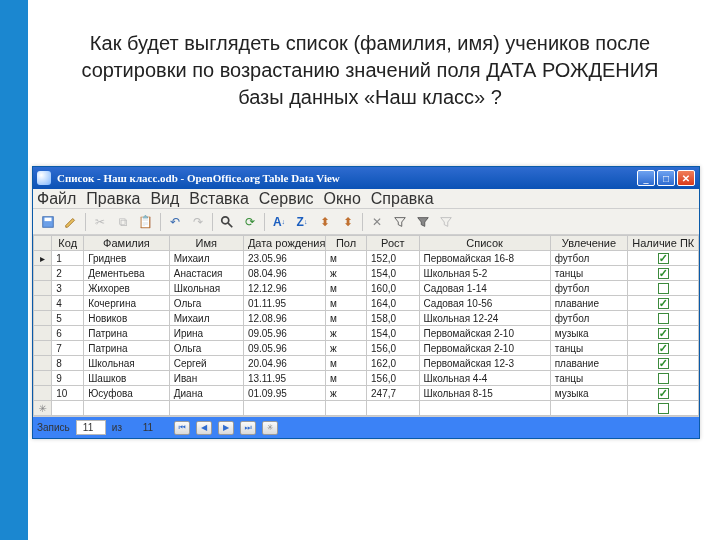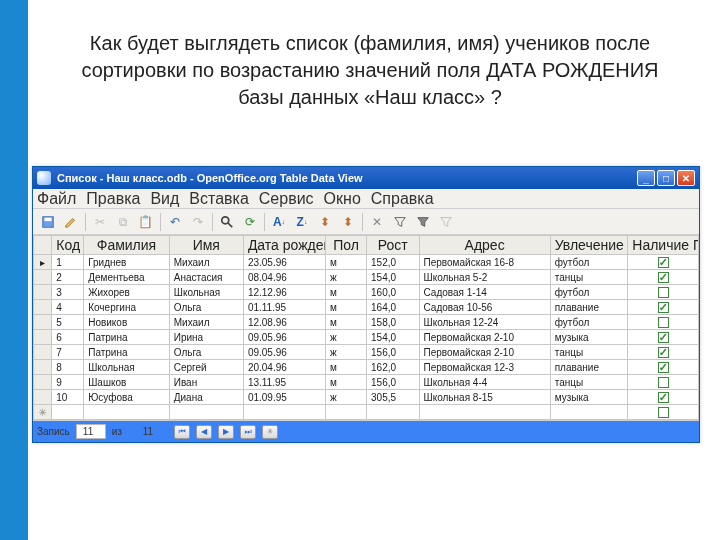--- a/index.html
+++ b/index.html
@@ -36,20 +36,21 @@
   }
   .titlebar {
     height: 22px;
     background: linear-gradient(#2E6BD0, #0B52B5);
     color: #fff;
     display: flex;
     align-items: center;
     padding: 0 4px;
     font-size: 11px;
     font-weight: bold;
+    font-family: Liberation Serif, serif;
   }
   .titleico {
     width: 14px; height: 14px;
     background: radial-gradient(circle at 30% 30%, #fff, #7EB6FF);
     border-radius: 3px;
     margin-right: 6px;
   }
   .ttext { flex: 1; }
   .winbtns { display: flex; gap: 2px; }
   .winbtn {
@@ -103,21 +104,21 @@
     padding: 1px 4px;
     text-align: left;
     height: 15px;
     overflow: hidden;
     white-space: nowrap;
   }
   th {
     background: #EDECE6;
     font-weight: normal;
     text-align: center;
-    font-size: 14px;
+    font-size: 11px;
   }
   th.rowh, td.rowh {
     background: #EDECE6;
     width: 16px;
     text-align: center;
   }
   col.c-kod   { width: 28px; }
   col.c-fam   { width: 75px; }
   col.c-nam   { width: 65px; }
   col.c-dat   { width: 72px; }
@@ -268,21 +269,21 @@
       </colgroup>
       <thead>
         <tr>
           <th class="rowh"></th>
           <th>Код</th>
           <th>Фамилия</th>
           <th>Имя</th>
           <th>Дата рождения</th>
           <th>Пол</th>
           <th>Рост</th>
-          <th>Адрес</th>
+          <th>Список</th>
           <th>Увлечение</th>
           <th>Наличие ПК</th>
         </tr>
       </thead>
       <tbody id="tbody">
           <tr>
             <td class="rowh">▸</td>
             <td>1</td>
             <td>Гриднев</td>
             <td>Михаил</td>
@@ -389,21 +390,21 @@
             <td>танцы</td>
             <td class="center"><span class="chk "></span></td>
           </tr>
           <tr>
             <td class="rowh"></td>
             <td>10</td>
             <td>Юсуфова</td>
             <td>Диана</td>
             <td>01.09.95</td>
             <td>ж</td>
-            <td>305,5</td>
+            <td>247,7</td>
             <td>Школьная 8-15</td>
             <td>музыка</td>
             <td class="center"><span class="chk on"></span></td>
           </tr>
           <tr class="newrow">
             <td class="rowh">✳</td>
             <td></td>
             <td></td>
             <td></td>
             <td></td>

